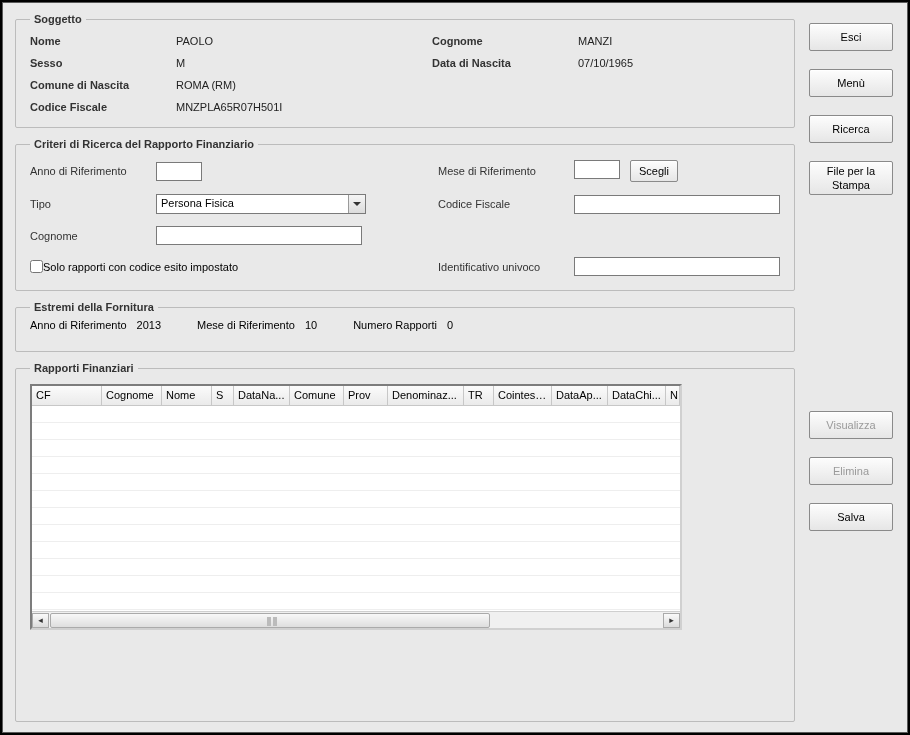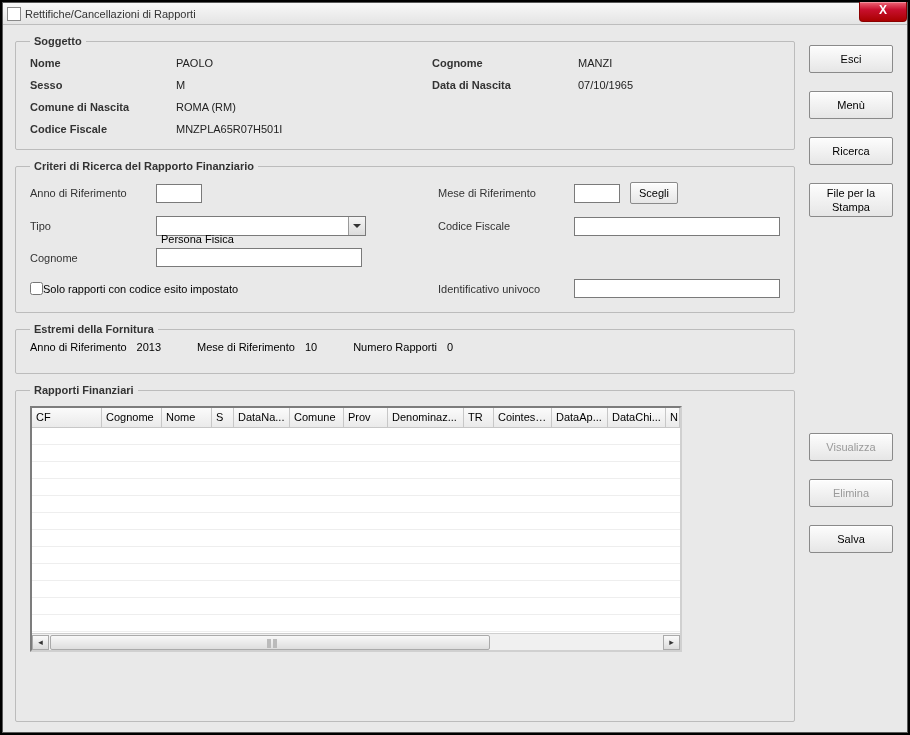--- a/index.html
+++ b/index.html
@@ -113,21 +113,21 @@
   }
   .tb-short { width: 46px; }
   .tb-med { width: 206px; }
   .tb-long { width: 206px; }
   .select {
     display: flex; align-items: stretch;
     width: 210px; height: 20px;
     border: 1px solid #7a7a7a;
     background: #fff;
   }
-  .select span { flex: 1; padding: 16px 4px; }
+  .select span { flex: 1; padding: 2px 4px; }
   .select .arrow {
     width: 17px;
     background: linear-gradient(#f5f5f5,#dcdcdc);
     border-left: 1px solid #9a9a9a;
     display: flex; align-items:center; justify-content:center;
   }
   .select .arrow::after {
     content: "";
     border: 4px solid transparent;
     border-top-color: #333;
@@ -215,25 +215,20 @@
     content:""; position:absolute; left:50%; top:3px; width:2px; height:9px;
     border-left:1px solid #bbb; border-right:1px solid #bbb;
     box-shadow: -3px 0 0 #bbb, 3px 0 0 #bbb;
   }
   .side-gap { height: 180px; }
 </style>
 </head>
 <body>
 
 <div class="window">
-  <div class="titlebar">
-    <span class="icon"></span>
-    <span class="title">Rettifiche/Cancellazioni di Rapporti</span>
-    <div class="close-btn">X</div>
-  </div>
 
   <div class="content">
     <div class="main-col">
 
       <fieldset>
         <legend>Soggetto</legend>
         <div class="grid2">
           <div class="lbl">Nome</div>
           <div class="val">PAOLO</div>
           <div class="lbl">Cognome</div>
@@ -252,21 +247,21 @@
         </div>
       </fieldset>
 
       <fieldset>
         <legend>Criteri di Ricerca del Rapporto Finanziario</legend>
         <div class="criteria-grid">
           <div class="lbl2">Anno di Riferimento</div>
           <div><input type="text" class="tb tb-short" style=""></div>
           <div></div>
           <div class="lbl2">Mese di Riferimento</div>
-          <div style="display:flex;gap:10px;align-items:center">
+          <div style="display:flex;gap:10px;">
             <input type="text" class="tb tb-short" style="">
             <button class="btn">Scegli</button>
           </div>
 
           <div class="lbl2">Tipo</div>
           <div class="select">
             <span>Persona Fisica</span>
             <div class="arrow"></div>
           </div>
           <div></div>

